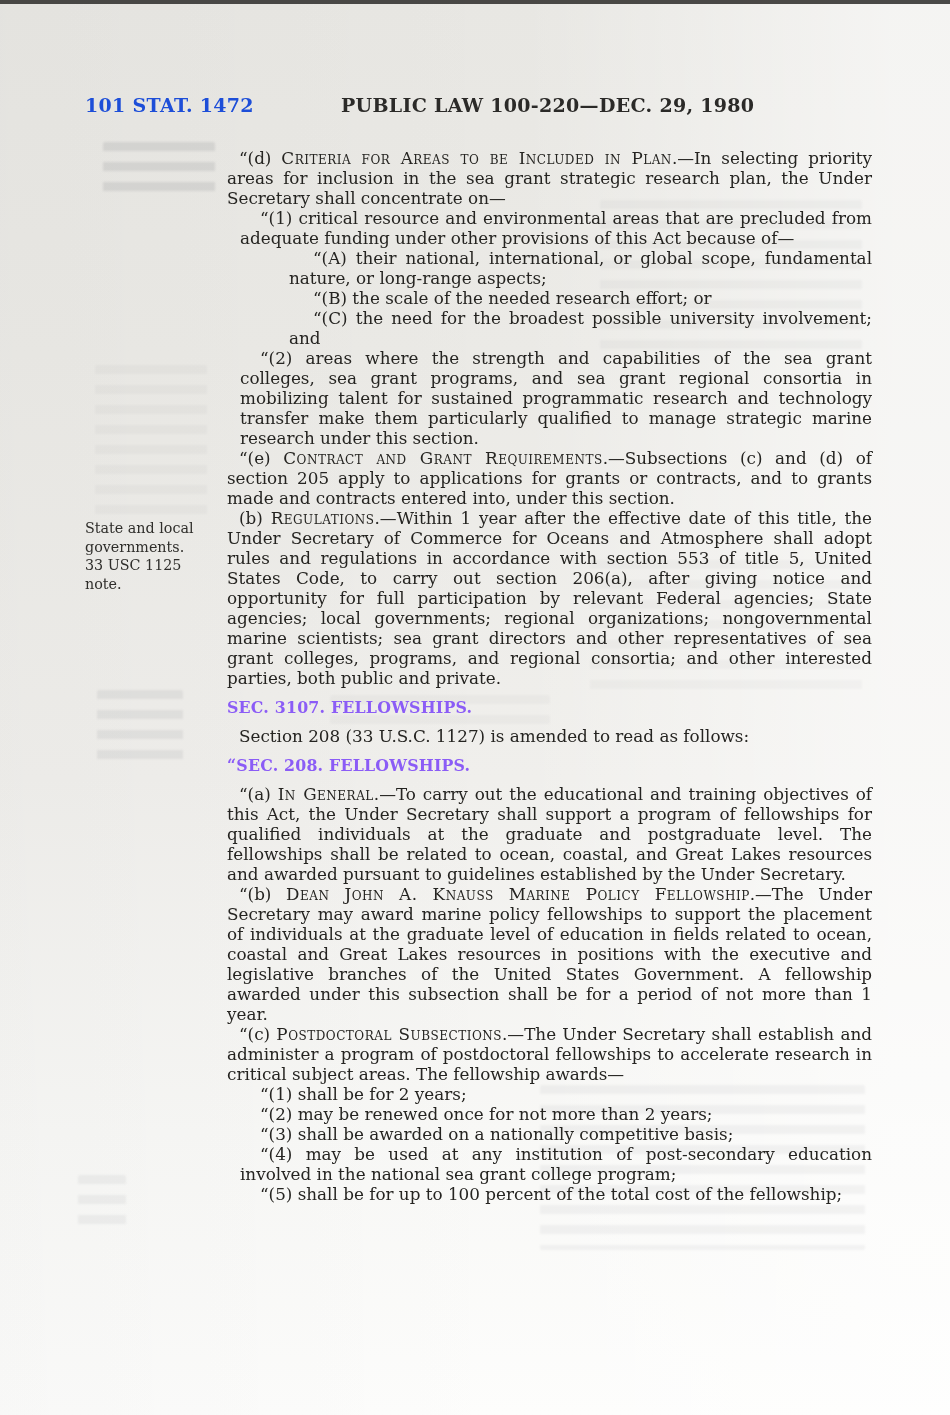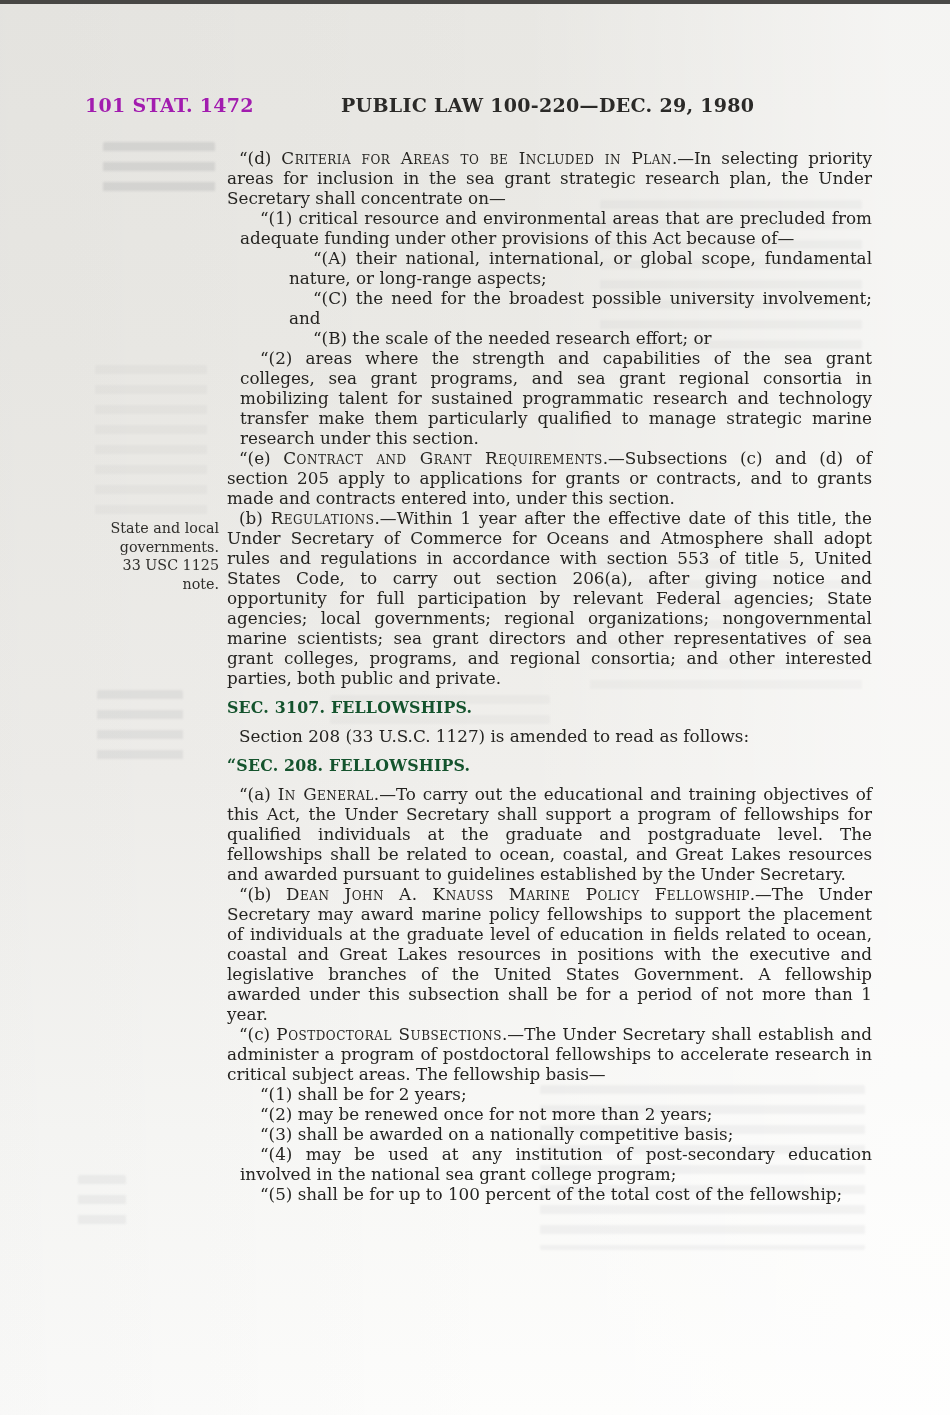--- a/index.html
+++ b/index.html
@@ -8,44 +8,44 @@
     background:
       linear-gradient(90deg, rgba(0,0,0,0.018) 0%, rgba(0,0,0,0) 55%, rgba(255,255,255,0.55) 94%),
       linear-gradient(180deg,#e8e7e3 0%,#ebeae6 25%,#f0efec 55%,#f8f8f6 80%,#fdfdfc 100%);
     font-family:"DejaVu Serif", serif;
     color:#242321;
     -webkit-font-smoothing:antialiased;
   }
   .top-strip{position:absolute;top:0;left:0;width:100%;height:4px;background:#32312f;opacity:.88;}
   .stat-number{
     position:absolute;left:85px;top:94px;
-    font-size:19px;font-weight:700;letter-spacing:.3px;color:#a21caf;
+    font-size:19px;font-weight:700;letter-spacing:.3px;color:#1d4ed8;
   }
   .law-title{
     position:absolute;left:341px;top:94px;
     font-size:19px;font-weight:700;letter-spacing:.3px;color:#2b2a28;
   }
   .statute-body{
     position:absolute;left:227px;top:148px;width:645px;
     font-size:16.8px;line-height:20px;text-align:justify;
     color:#252421;
   }
   .para{margin:0;}
   .level-0{text-indent:12px;}
   .level-1{margin-left:13px;text-indent:20px;}
   .level-2{margin-left:62px;text-indent:24px;}
   .heading{
     font-weight:700;font-size:15.8px;letter-spacing:.2px;
-    margin:10px 0 8px 0;text-indent:0;text-align:left;color:#14532d;
+    margin:10px 0 8px 0;text-indent:0;text-align:left;color:#8b5cf6;
   }
   .sc{font-variant:small-caps;letter-spacing:.5px;}
   .margin-note{
     position:absolute;left:85px;top:519px;width:134px;
     font-size:14.3px;line-height:18.6px;white-space:pre-line;
-    color:#2f2e2b;text-align:right;
+    color:#2f2e2b;text-align:left;
   }
   .ghost{
     position:absolute;transform:scaleX(-1);filter:blur(1.3px);border-radius:2px;
     background:repeating-linear-gradient(180deg,
       rgba(104,106,112,.30) 0px, rgba(104,106,112,.30) 9px,
       rgba(104,106,112,0) 9px, rgba(104,106,112,0) 20px);
   }
 </style>
 </head>
 <body>
@@ -67,29 +67,29 @@
 
 <div class="margin-note">State and local
 governments.
 33 USC 1125
 note.</div>
 
 <main class="statute-body">
     <div class="para level-0"><span>“(d) </span><span class="sc">Criteria for Areas to be Included in Plan</span><span>.—In selecting priority areas for inclusion in the sea grant strategic research plan, the Under Secretary shall concentrate on—</span></div>
     <div class="para level-1"><span>“(1) critical resource and environmental areas that are precluded from adequate funding under other provisions of this Act because of—</span></div>
     <div class="para level-2"><span>“(A) their national, international, or global scope, fundamental nature, or long-range aspects;</span></div>
+    <div class="para level-2"><span>“(B) the scale of the needed research effort; or</span></div>
     <div class="para level-2"><span>“(C) the need for the broadest possible university involvement; and</span></div>
-    <div class="para level-2"><span>“(B) the scale of the needed research effort; or</span></div>
     <div class="para level-1"><span>“(2) areas where the strength and capabilities of the sea grant colleges, sea grant programs, and sea grant regional consortia in mobilizing talent for sustained programmatic research and technology transfer make them particularly qualified to manage strategic marine research under this section.</span></div>
     <div class="para level-0"><span>“(e) </span><span class="sc">Contract and Grant Requirements</span><span>.—Subsections (c) and (d) of section 205 apply to applications for grants or contracts, and to grants made and contracts entered into, under this section.</span></div>
     <div class="para level-0"><span>(b) </span><span class="sc">Regulations</span><span>.—Within 1 year after the effective date of this title, the Under Secretary of Commerce for Oceans and Atmosphere shall adopt rules and regulations in accordance with section 553 of title 5, United States Code, to carry out section 206(a), after giving notice and opportunity for full participation by relevant Federal agencies; State agencies; local governments; regional organizations; nongovernmental marine scientists; sea grant directors and other representatives of sea grant colleges, programs, and regional consortia; and other interested parties, both public and private.</span></div>
     <div class="heading">SEC. 3107. FELLOWSHIPS.</div>
     <div class="para level-0"><span>Section 208 (33 U.S.C. 1127) is amended to read as follows:</span></div>
     <div class="heading">“SEC. 208. FELLOWSHIPS.</div>
     <div class="para level-0"><span>“(a) </span><span class="sc">In General</span><span>.—To carry out the educational and training objectives of this Act, the Under Secretary shall support a program of fellowships for qualified individuals at the graduate and postgraduate level. The fellowships shall be related to ocean, coastal, and Great Lakes resources and awarded pursuant to guidelines established by the Under Secretary.</span></div>
     <div class="para level-0"><span>“(b) </span><span class="sc">Dean John A. Knauss Marine Policy Fellowship</span><span>.—The Under Secretary may award marine policy fellowships to support the placement of individuals at the graduate level of education in fields related to ocean, coastal and Great Lakes resources in positions with the executive and legislative branches of the United States Government. A fellowship awarded under this subsection shall be for a period of not more than 1 year.</span></div>
-    <div class="para level-0"><span>“(c) </span><span class="sc">Postdoctoral Subsections</span><span>.—The Under Secretary shall establish and administer a program of postdoctoral fellowships to accelerate research in critical subject areas. The fellowship basis—</span></div>
+    <div class="para level-0"><span>“(c) </span><span class="sc">Postdoctoral Subsections</span><span>.—The Under Secretary shall establish and administer a program of postdoctoral fellowships to accelerate research in critical subject areas. The fellowship awards—</span></div>
     <div class="para level-1"><span>“(1) shall be for 2 years;</span></div>
     <div class="para level-1"><span>“(2) may be renewed once for not more than 2 years;</span></div>
     <div class="para level-1"><span>“(3) shall be awarded on a nationally competitive basis;</span></div>
     <div class="para level-1"><span>“(4) may be used at any institution of post-secondary education involved in the national sea grant college program;</span></div>
     <div class="para level-1"><span>“(5) shall be for up to 100 percent of the total cost of the fellowship;</span></div>
   </main>
 
 </body></html>

